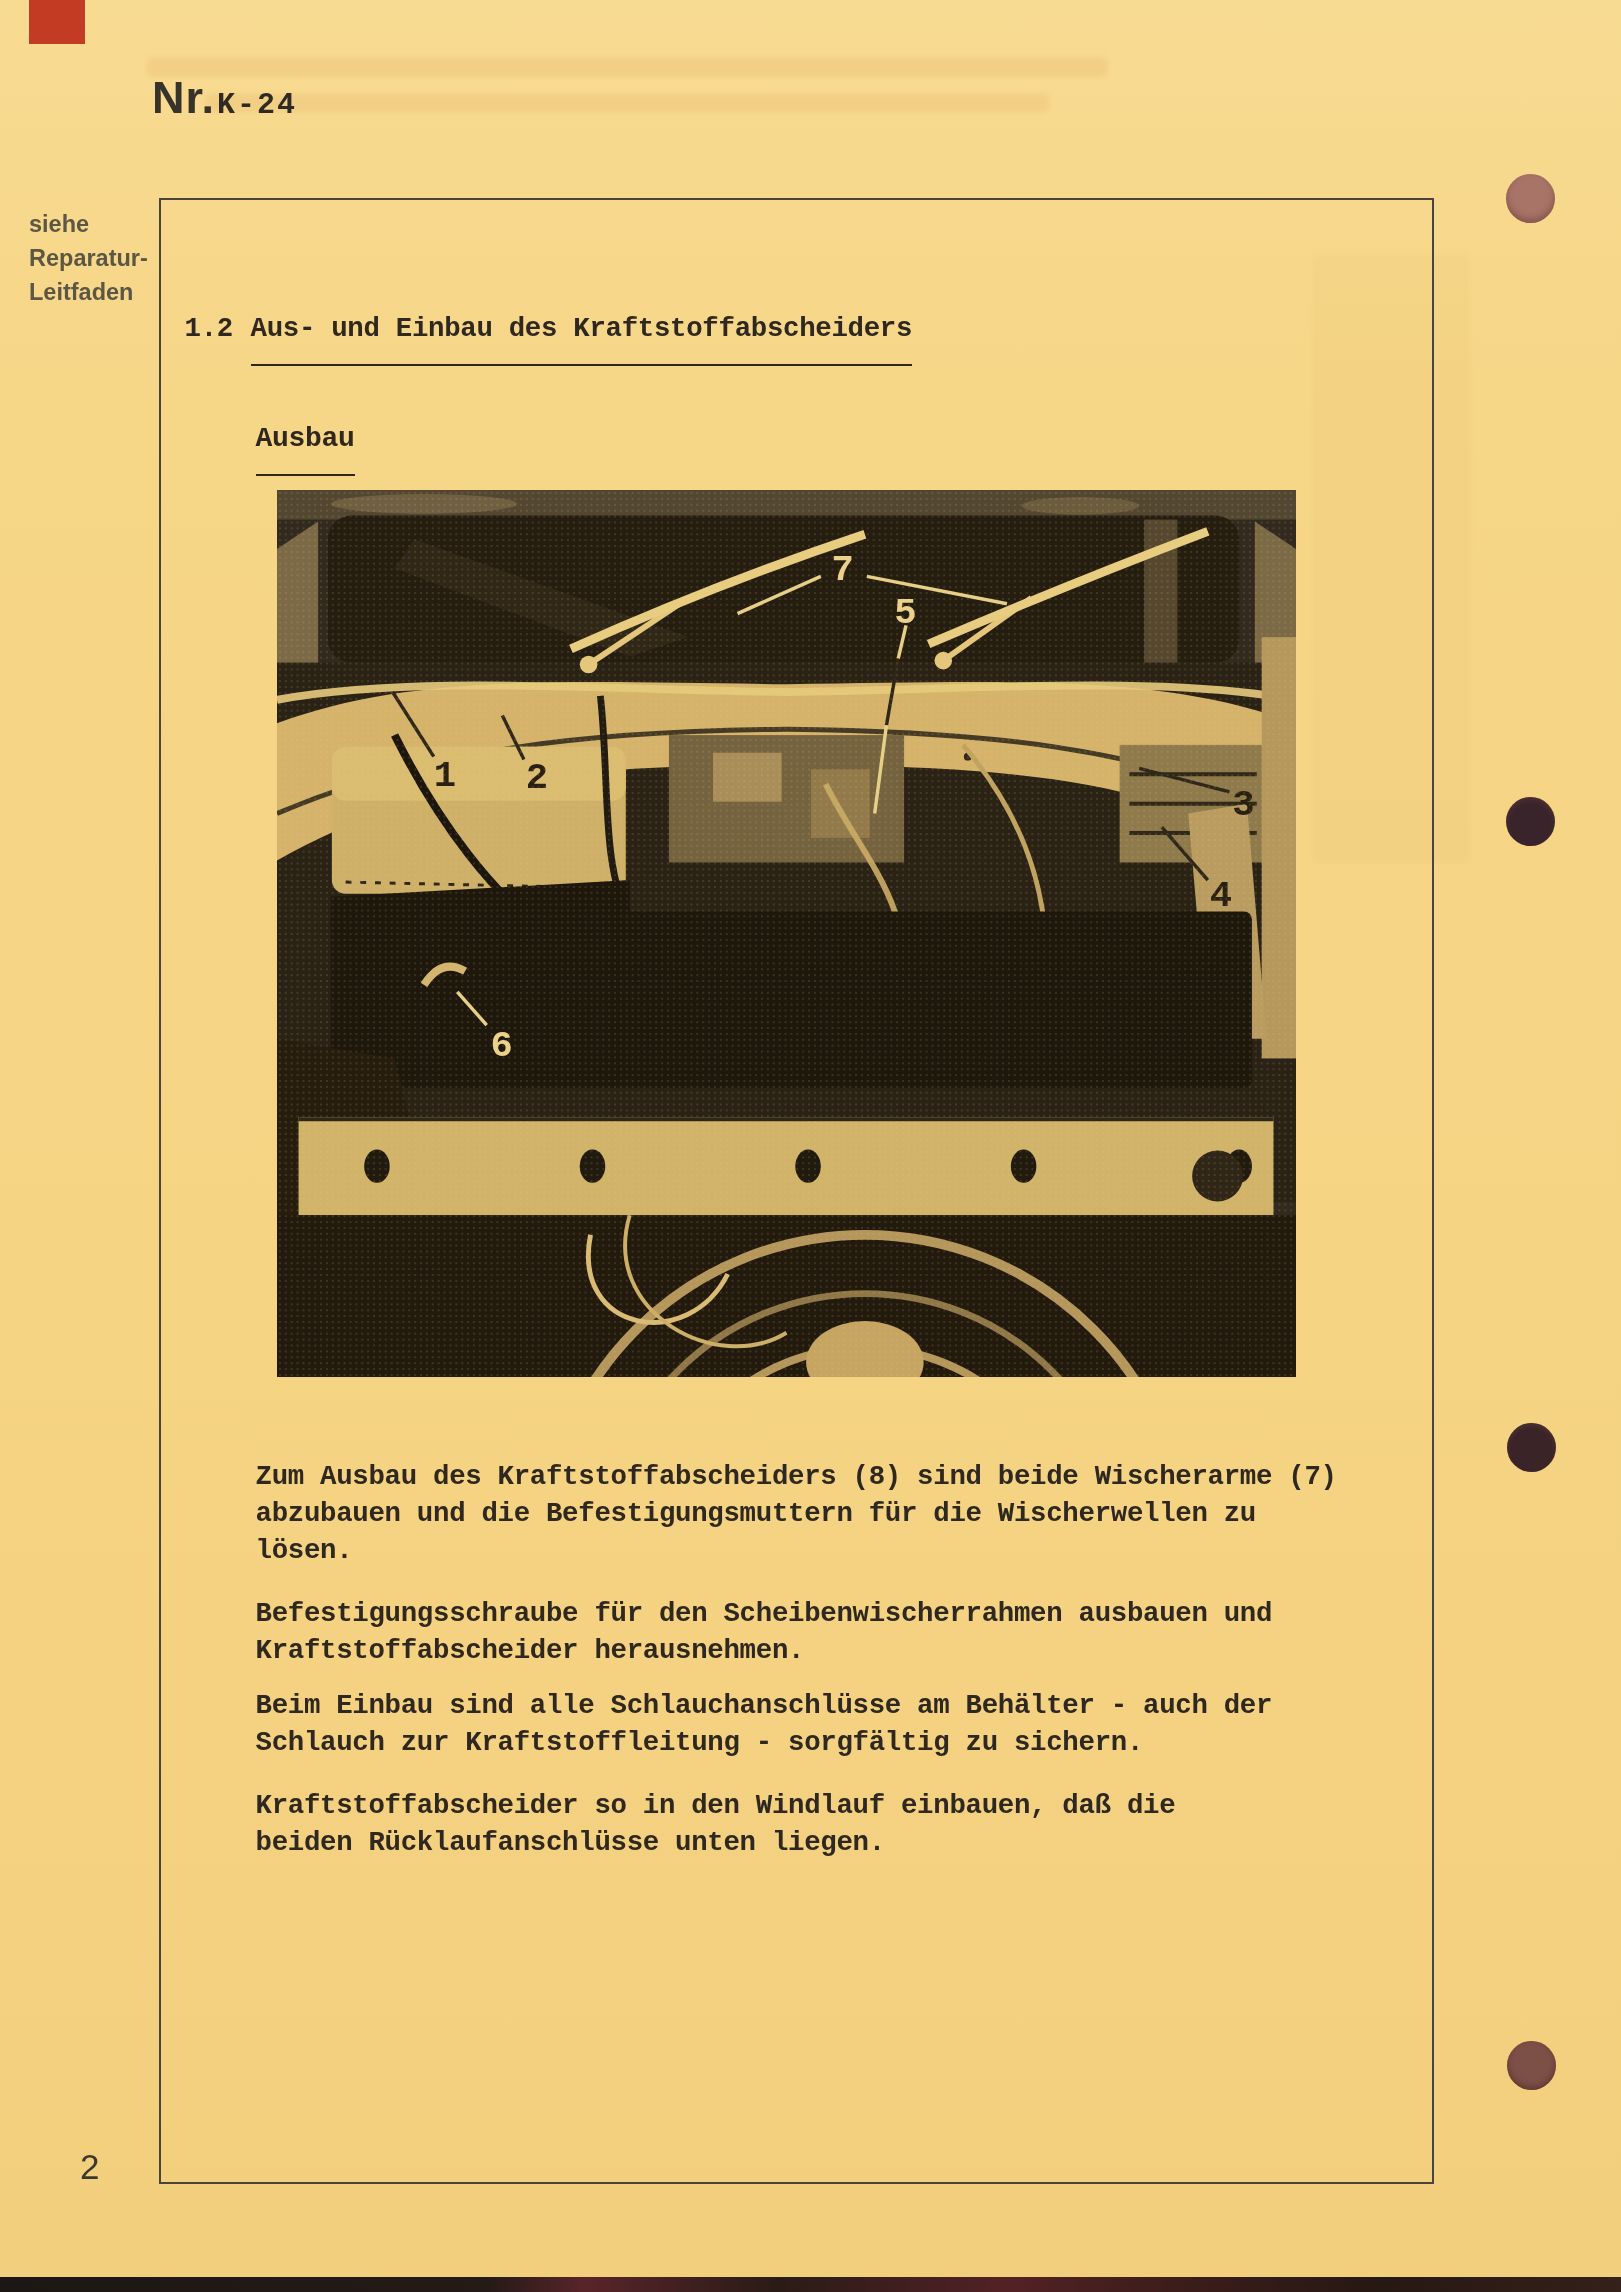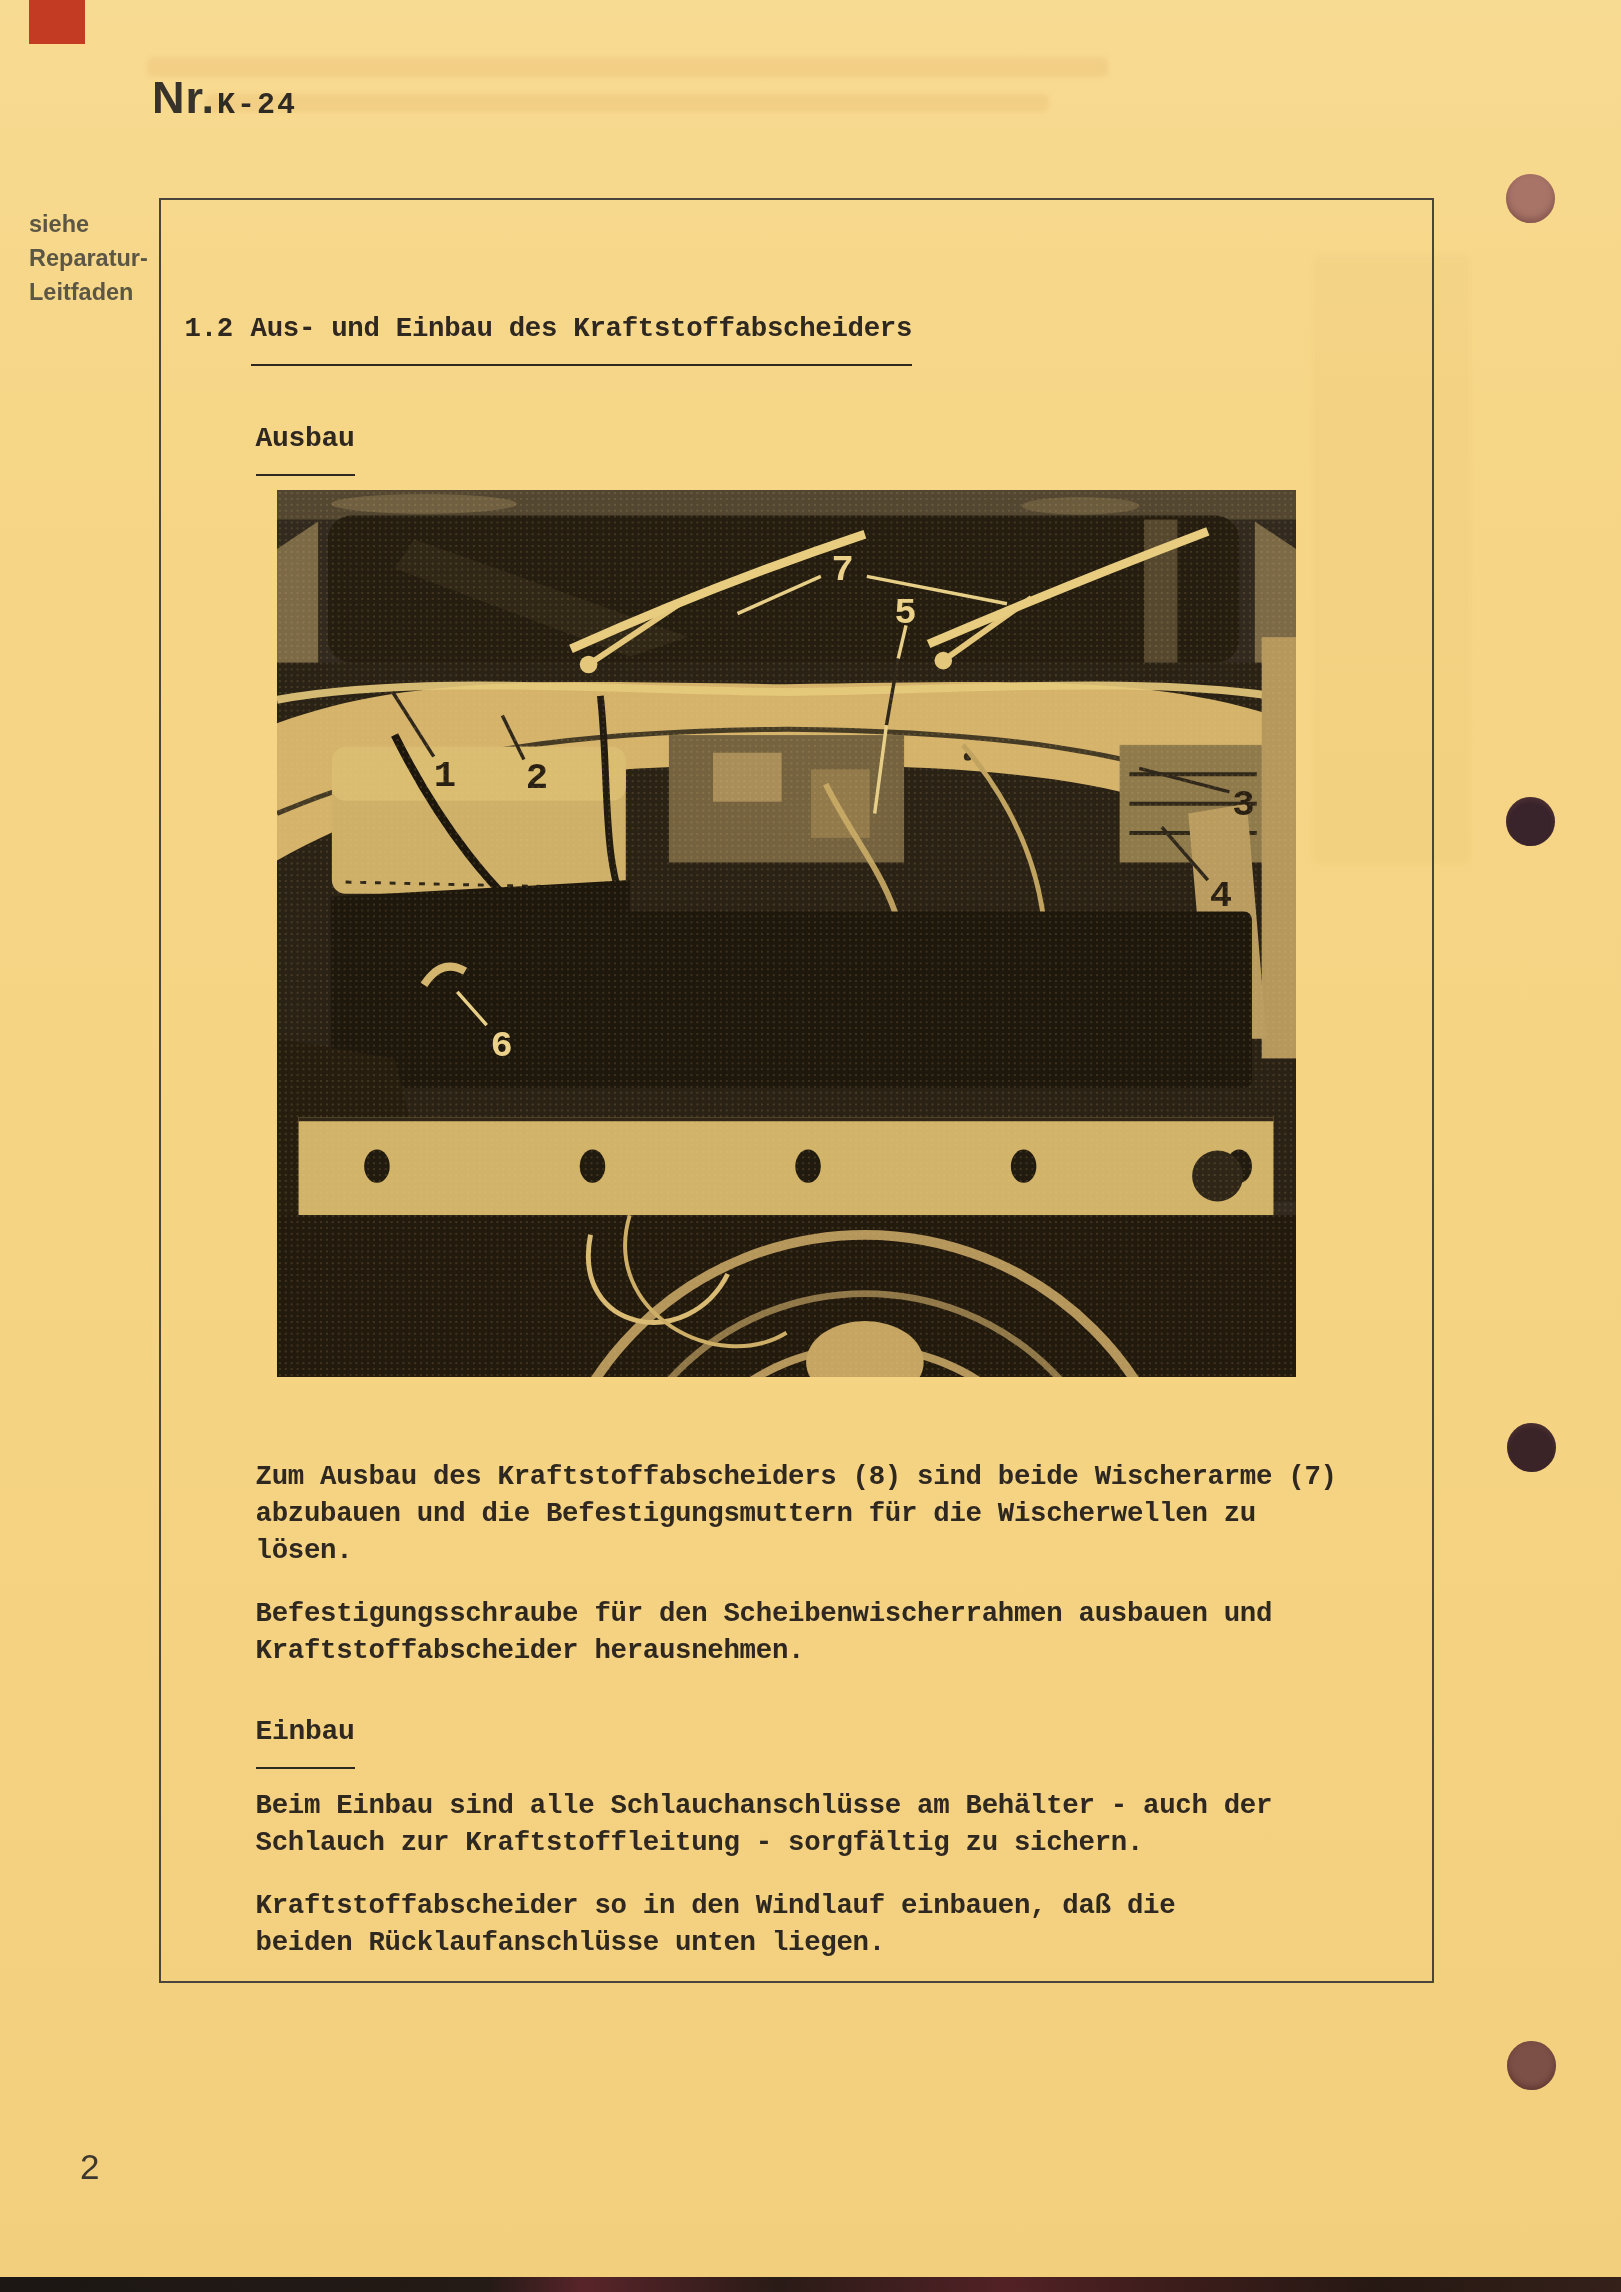--- a/index.html
+++ b/index.html
@@ -14,21 +14,21 @@
   
   .red-mark{position:absolute;left:29px;top:0;width:56px;height:44px;background:#c23b22;}
   
   .doc-no{position:absolute;left:152px;top:72px;display:flex;align-items:baseline;color:#37332b;}
   .doc-no .pre{font-size:45px;font-weight:700;letter-spacing:1px;}
   .doc-no .num{font-size:30px;letter-spacing:2px;margin-left:2px;color:#2f2b24;text-align:right;}
   
   .margin-note{position:absolute;left:29px;top:192px;font-size:23.5px;font-weight:700;
     line-height:34px;color:#5c5644;margin-top:15px;}
   
-  .content-box{position:absolute;left:159px;top:198px;width:1275px;height:1785px;
+  .content-box{position:absolute;left:159px;top:198px;width:1275px;height:1986px;
     border:2px solid #4b443a;box-sizing:border-box;}
   .content-inner{position:absolute;left:0;top:0;right:0;bottom:0;padding-left:23.5px;overflow:hidden;}
   .sec-heading{margin:110px 0 0 0;display:flex;font-size:27.4px;line-height:37px;letter-spacing:-0.3px;}
   .sec-heading .no{margin-right:17.6px;}
   .u{border-bottom:2.9px solid #2f2820;padding-bottom:17px;}
   .sub-heading{display:inline-block;margin:54px 0 0 71px;font-size:28px;line-height:37px;letter-spacing:-0.3px;}
   .para{margin-left:71px;font-size:27.4px;line-height:37px;letter-spacing:-0.3px;white-space:pre-line;}
   #para1{margin-top:20.6px;}
   #para2{margin-top:81px;}
   #para3{margin-top:26.5px;}
@@ -189,21 +189,20 @@
       </svg>
     </div>
 
     <div class="para mono" id="para2">Zum Ausbau des Kraftstoffabscheiders (8) sind beide Wischerarme (7)
 abzubauen und die Befestigungsmuttern für die Wischerwellen zu
 lösen.</div>
 
     <div class="para mono" id="para3">Befestigungsschraube für den Scheibenwischerrahmen ausbauen und
 Kraftstoffabscheider herausnehmen.</div>
 
-    <div><span class="sub-heading mono u" id="heading-einbau">Einbau</span></div>
 
     <div class="para mono" id="para4">Beim Einbau sind alle Schlauchanschlüsse am Behälter - auch der
 Schlauch zur Kraftstoffleitung - sorgfältig zu sichern.</div>
 
     <div class="para mono" id="para5">Kraftstoffabscheider so in den Windlauf einbauen, daß die
 beiden Rücklaufanschlüsse unten liegen.</div>
 
   </div>
 </div>
 

